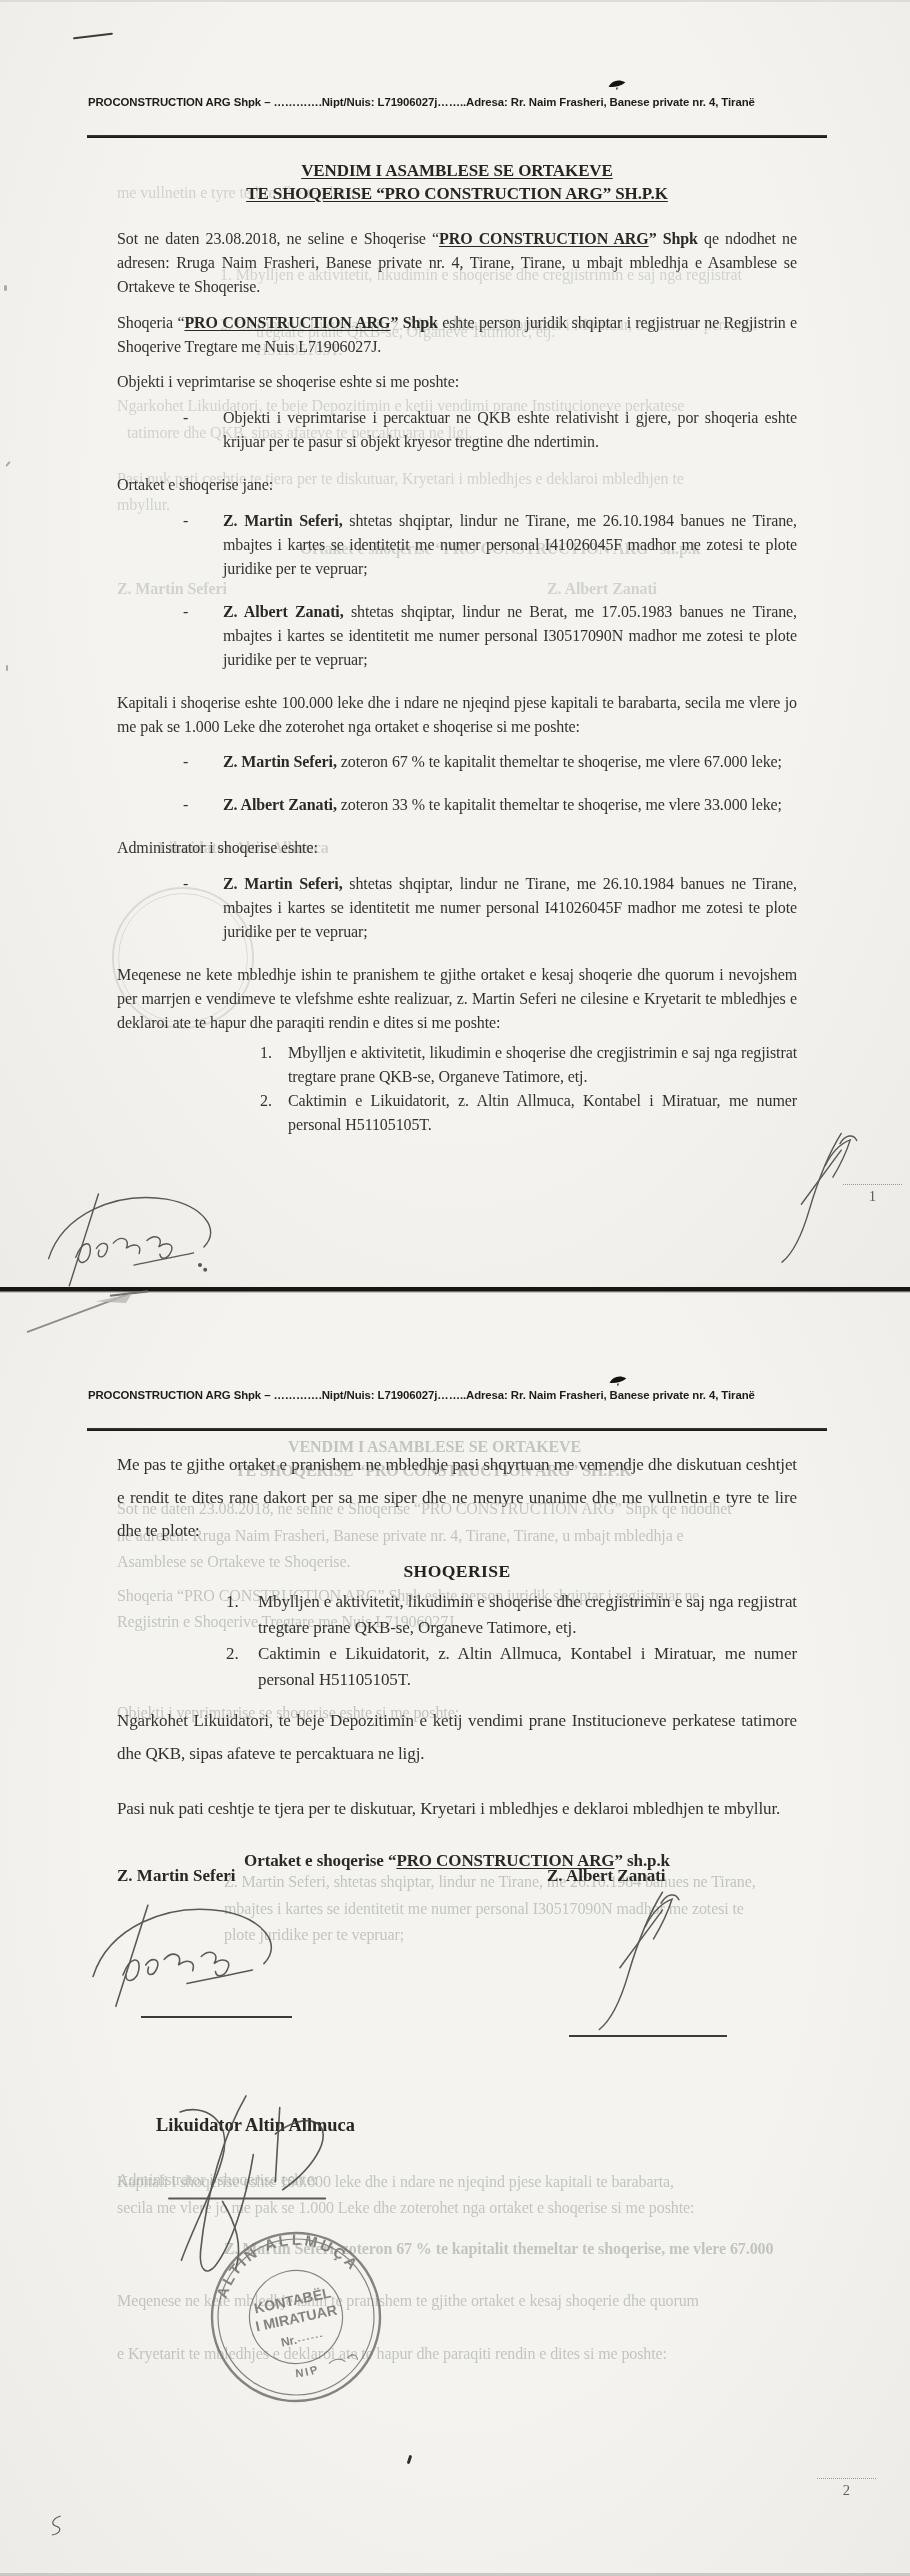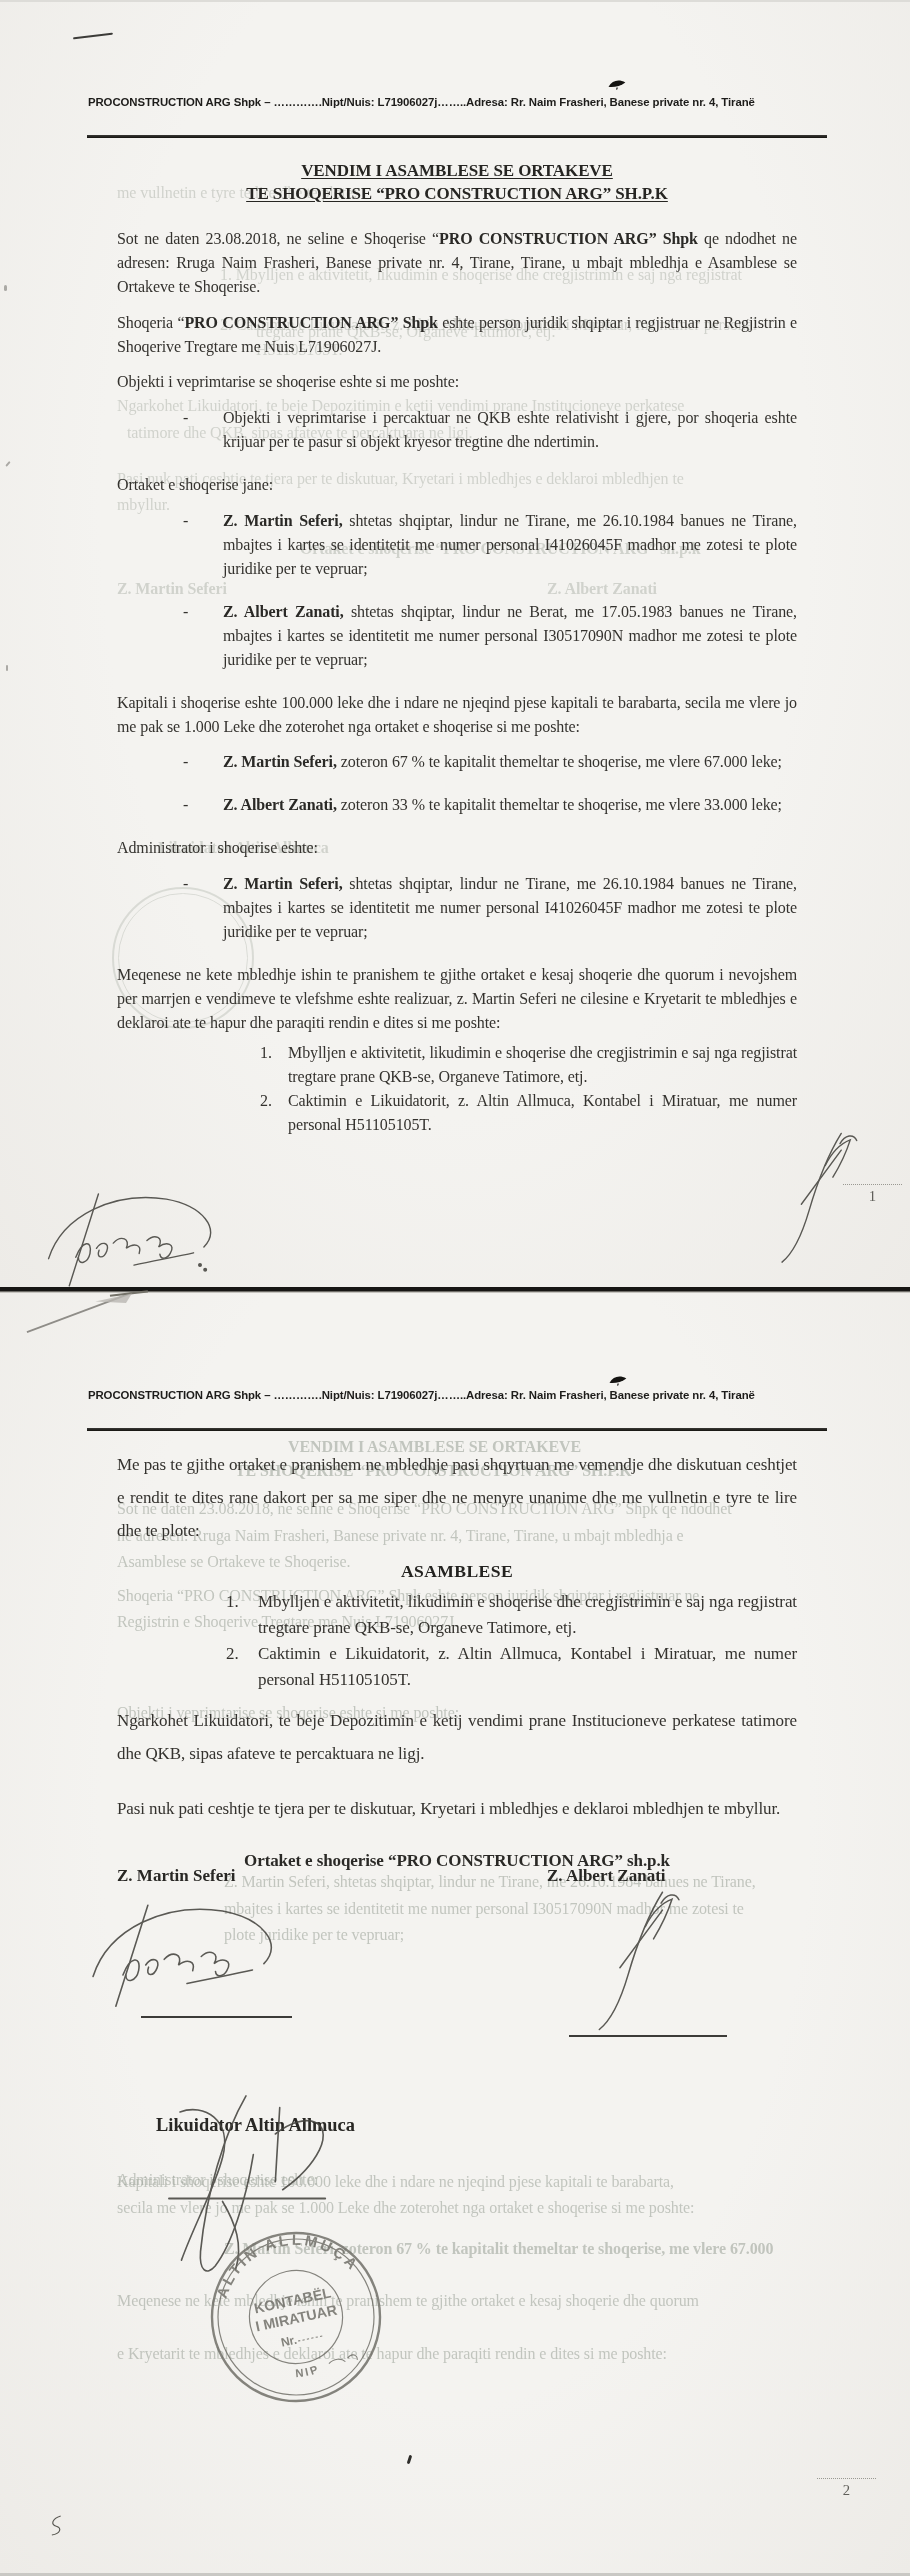--- a/index.html
+++ b/index.html
@@ -39,21 +39,21 @@
   .li.num{margin-left:143px;margin-bottom:0;}
   .li.num .marker{width:28px;}
   .pg2 .li.num{margin-left:109px;line-height:26px;}
   .pg2 .li.num .marker{width:32px;}
 
   .heading-center{text-align:center;font-weight:bold;font-size:17.6px;line-height:22px;
         margin:13.2px 0 7.3px 0;letter-spacing:0.4px;color:#23221f;}
   .center-line{text-align:center;font-size:17px;margin:18.4px 0 0 0;}
 
   b,.bold{font-weight:bold;color:#2a2926;}
-  .u{text-underline-offset:2.2px;margin-top:24px;}
+  .u{text-decoration:underline;text-underline-offset:2.2px;margin-top:24px;}
 
   
   .ghost{position:absolute;inset:0;pointer-events:none;z-index:1;}
   .ghost-line{position:absolute;white-space:nowrap;font-size:16px;color:#99a096;
         opacity:.55;letter-spacing:-0.1px;}
   .page1 .ghost-line{opacity:.42;color:#a0a69c;}
   .ghost-stamp{position:absolute;left:112px;top:887px;width:138px;height:138px;
         border:2.2px solid #aab0a6;border-radius:50%;opacity:.35;}
   .ghost-stamp::after{content:"";position:absolute;inset:4.4px;border:0.7px solid #aab0a6;border-radius:50%;}
 
@@ -226,21 +226,21 @@
       <path d="M14 13 L13 16" stroke="#141311" stroke-width="1.5"></path>
     </svg>
 
     <header class="doc-header">
       <span>PROCONSTRUCTION ARG  Shpk – ………….Nipt/Nuis: L71906027j……..Adresa: Rr. Naim Frasheri, Banese private nr. 4, Tiranë</span>
     </header>
     <div class="header-rule"></div>
 
     <div class="content pg2">
       <p class="para">Me pas te gjithe ortaket e pranishem ne mbledhje pasi shqyrtuan me vemendje dhe diskutuan ceshtjet e rendit te dites rane dakort per sa me siper dhe ne menyre unanime dhe me vullnetin e tyre te lire dhe te plote:</p>
-      <div class="heading-center">ASAMBLESE</div>
+      <div class="heading-center">SHOQERISE</div>
 
       <div class="li num">
         <span class="marker">1.</span>
         <div class="li-body"><span>Mbylljen e aktivitetit, likudimin e shoqerise dhe cregjistrimin e saj nga regjistrat tregtare prane QKB-se, Organeve Tatimore, etj.</span></div>
       </div>
       <div class="li num">
         <span class="marker">2.</span>
         <div class="li-body"><span>Caktimin e Likuidatorit, z. Altin Allmuca, Kontabel i Miratuar, me numer personal H51105105T.</span></div>
       </div>
 

